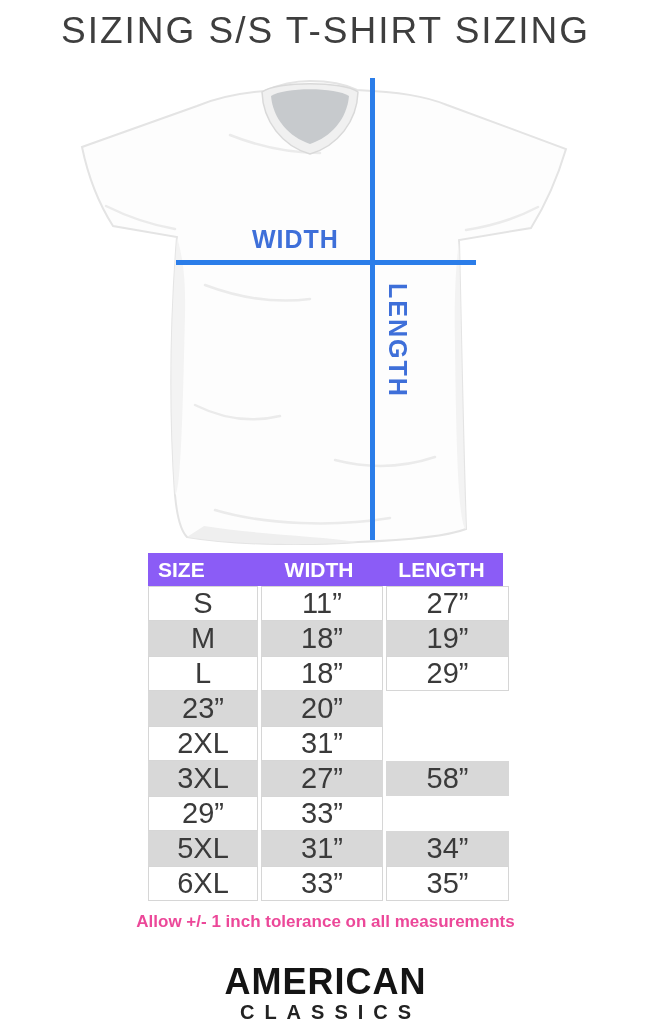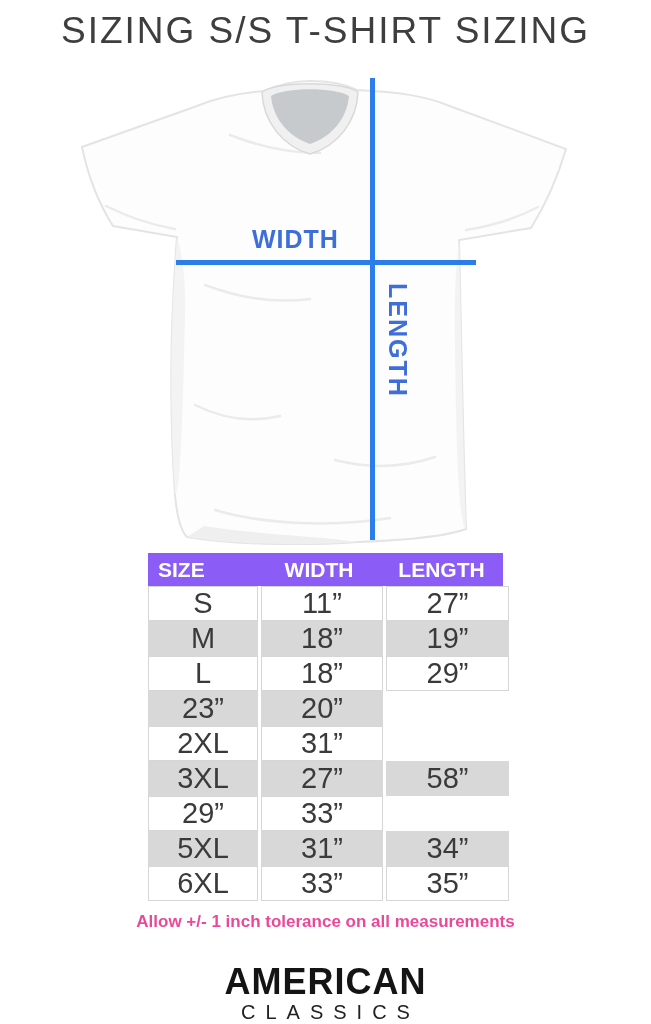--- a/index.html
+++ b/index.html
@@ -58,21 +58,21 @@
     text-align:center; font-size:17px; font-weight:bold; color:#ec4899;
   }
 
   
   .brand { position:absolute; top:940px; left:0; width:651px; text-align:center;margin-top:24px; }
   .brand-top {
     font-size:36px; font-weight:800; letter-spacing:1px;
     color:#141414; line-height:1.0;
   }
   .brand-bottom {
-    font-size:20px; font-weight:400; letter-spacing:10px;
+    font-size:20px; font-weight:700; letter-spacing:10px;
     padding-left:10px; color:#222222; line-height:1.1; margin-top:1px;
   }
 </style>
 </head>
 <body>
 
 <div class="page">
 
   <div class="title">SIZING S/S T-SHIRT SIZING</div>
 

